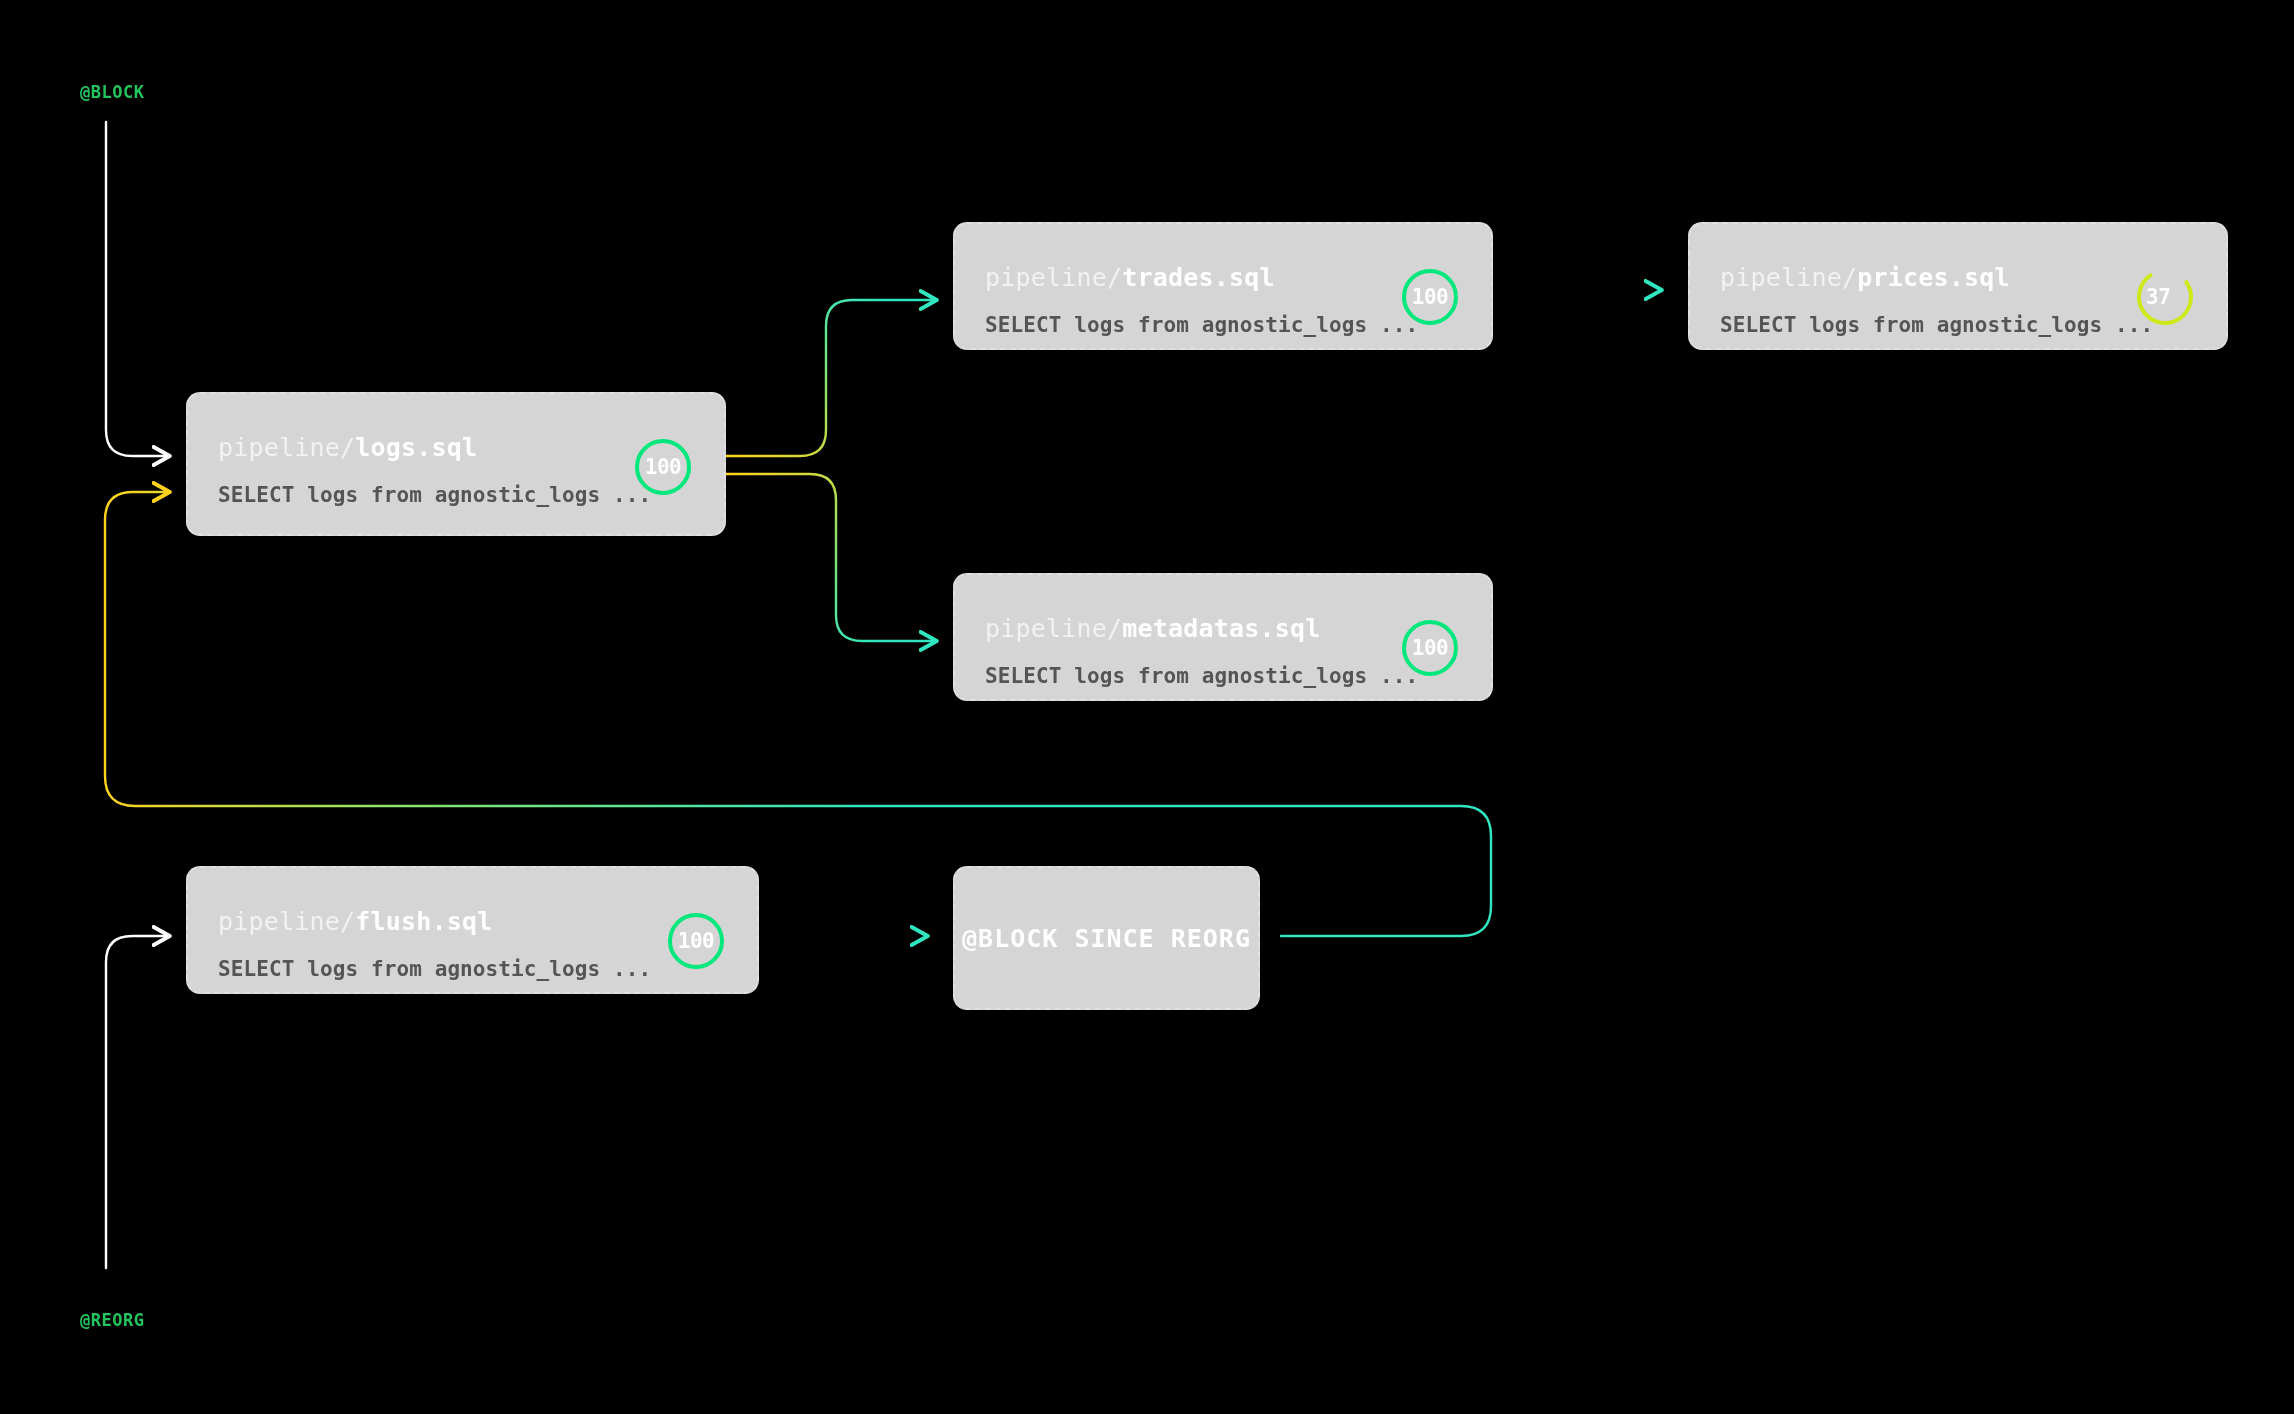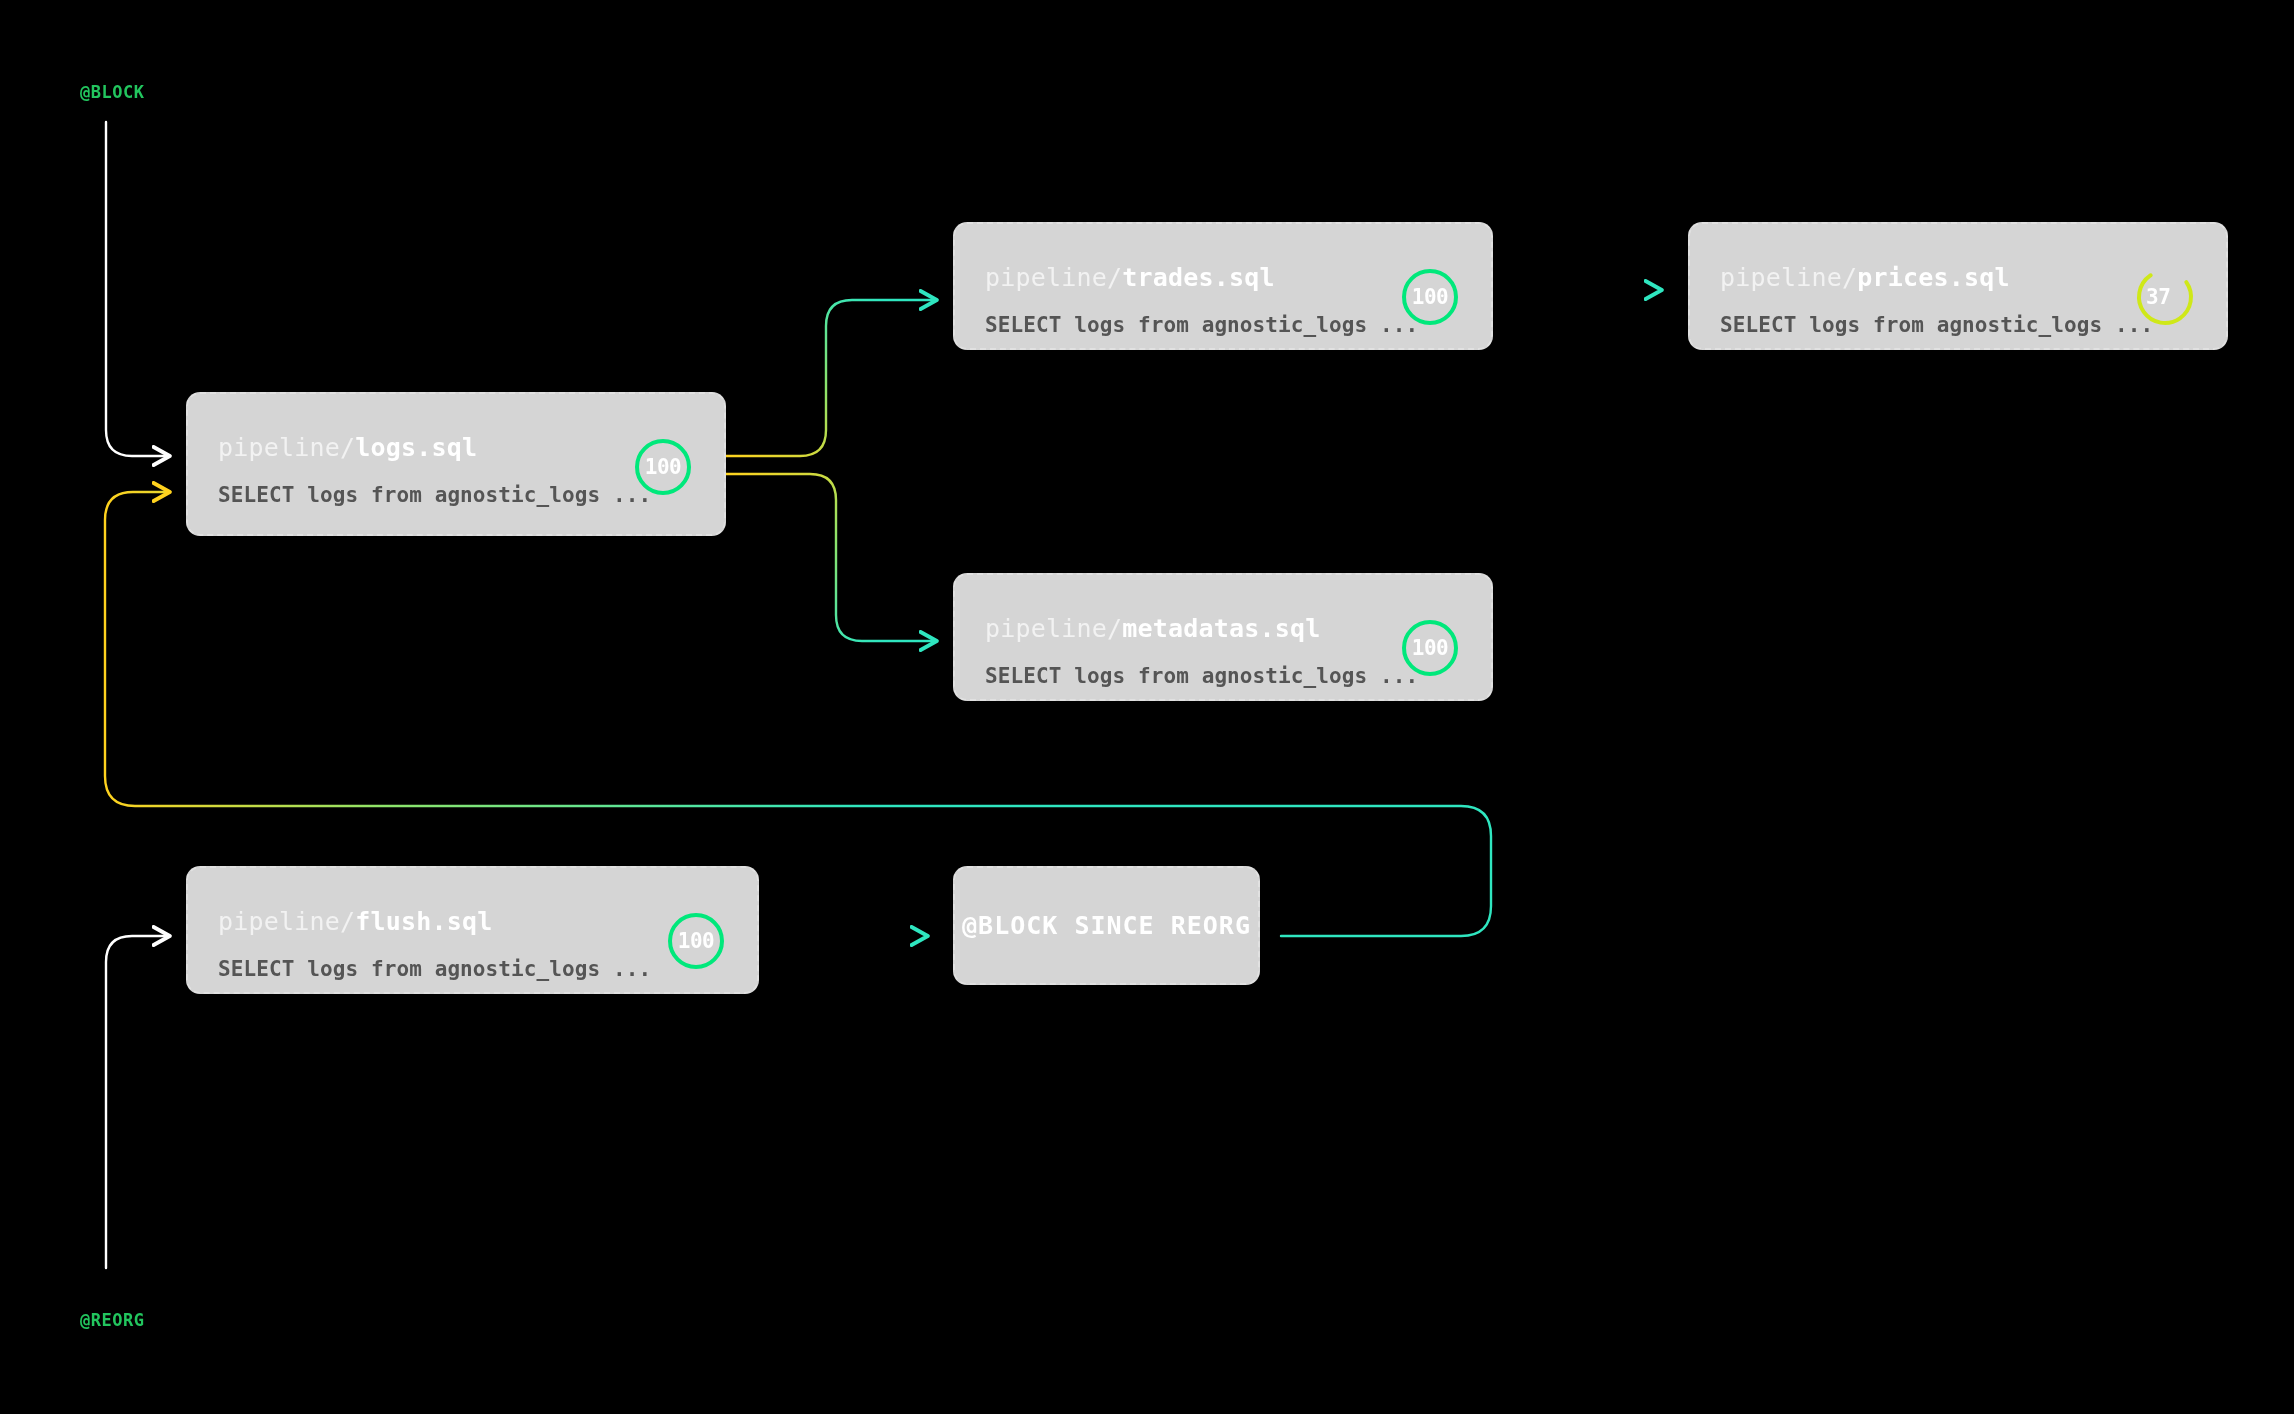--- a/index.html
+++ b/index.html
@@ -239,17 +239,17 @@
       <div class="node-sub">SELECT logs from agnostic_logs ...</div>
     </div>
     <div class="ring-wrap">
       <svg viewBox="0 0 62 62">
         <circle cx="31" cy="31" r="26" fill="none" stroke="#00e87b" stroke-width="4"></circle>
       </svg>
       <div class="ring-label">100</div>
     </div>
   </div>
 
-  <div class="node plain" style="left:953px; top:866px; width:307px; height:119px;">
+  <div class="node plain" style="left:953px; top:866px; width:307px; height:144px;">
     <div class="plain-label">@BLOCK SINCE REORG</div>
   </div>
 
 </div>
 
 </body></html>

